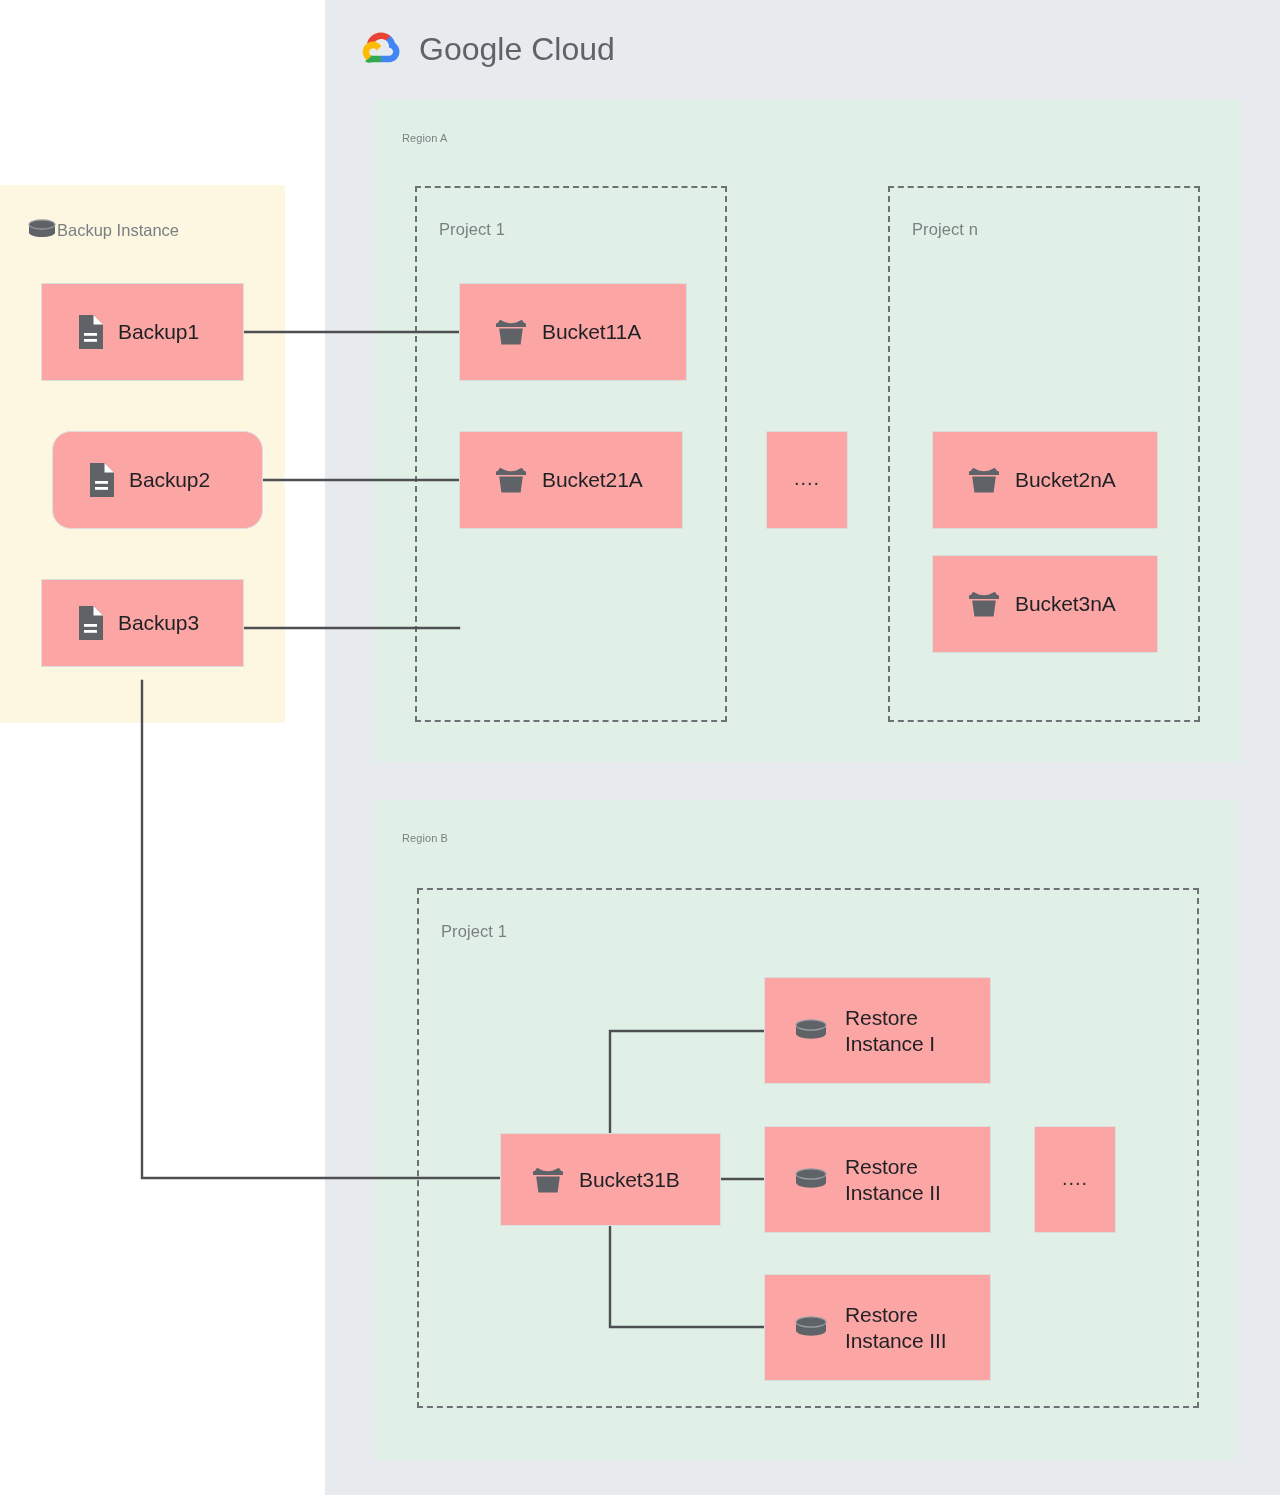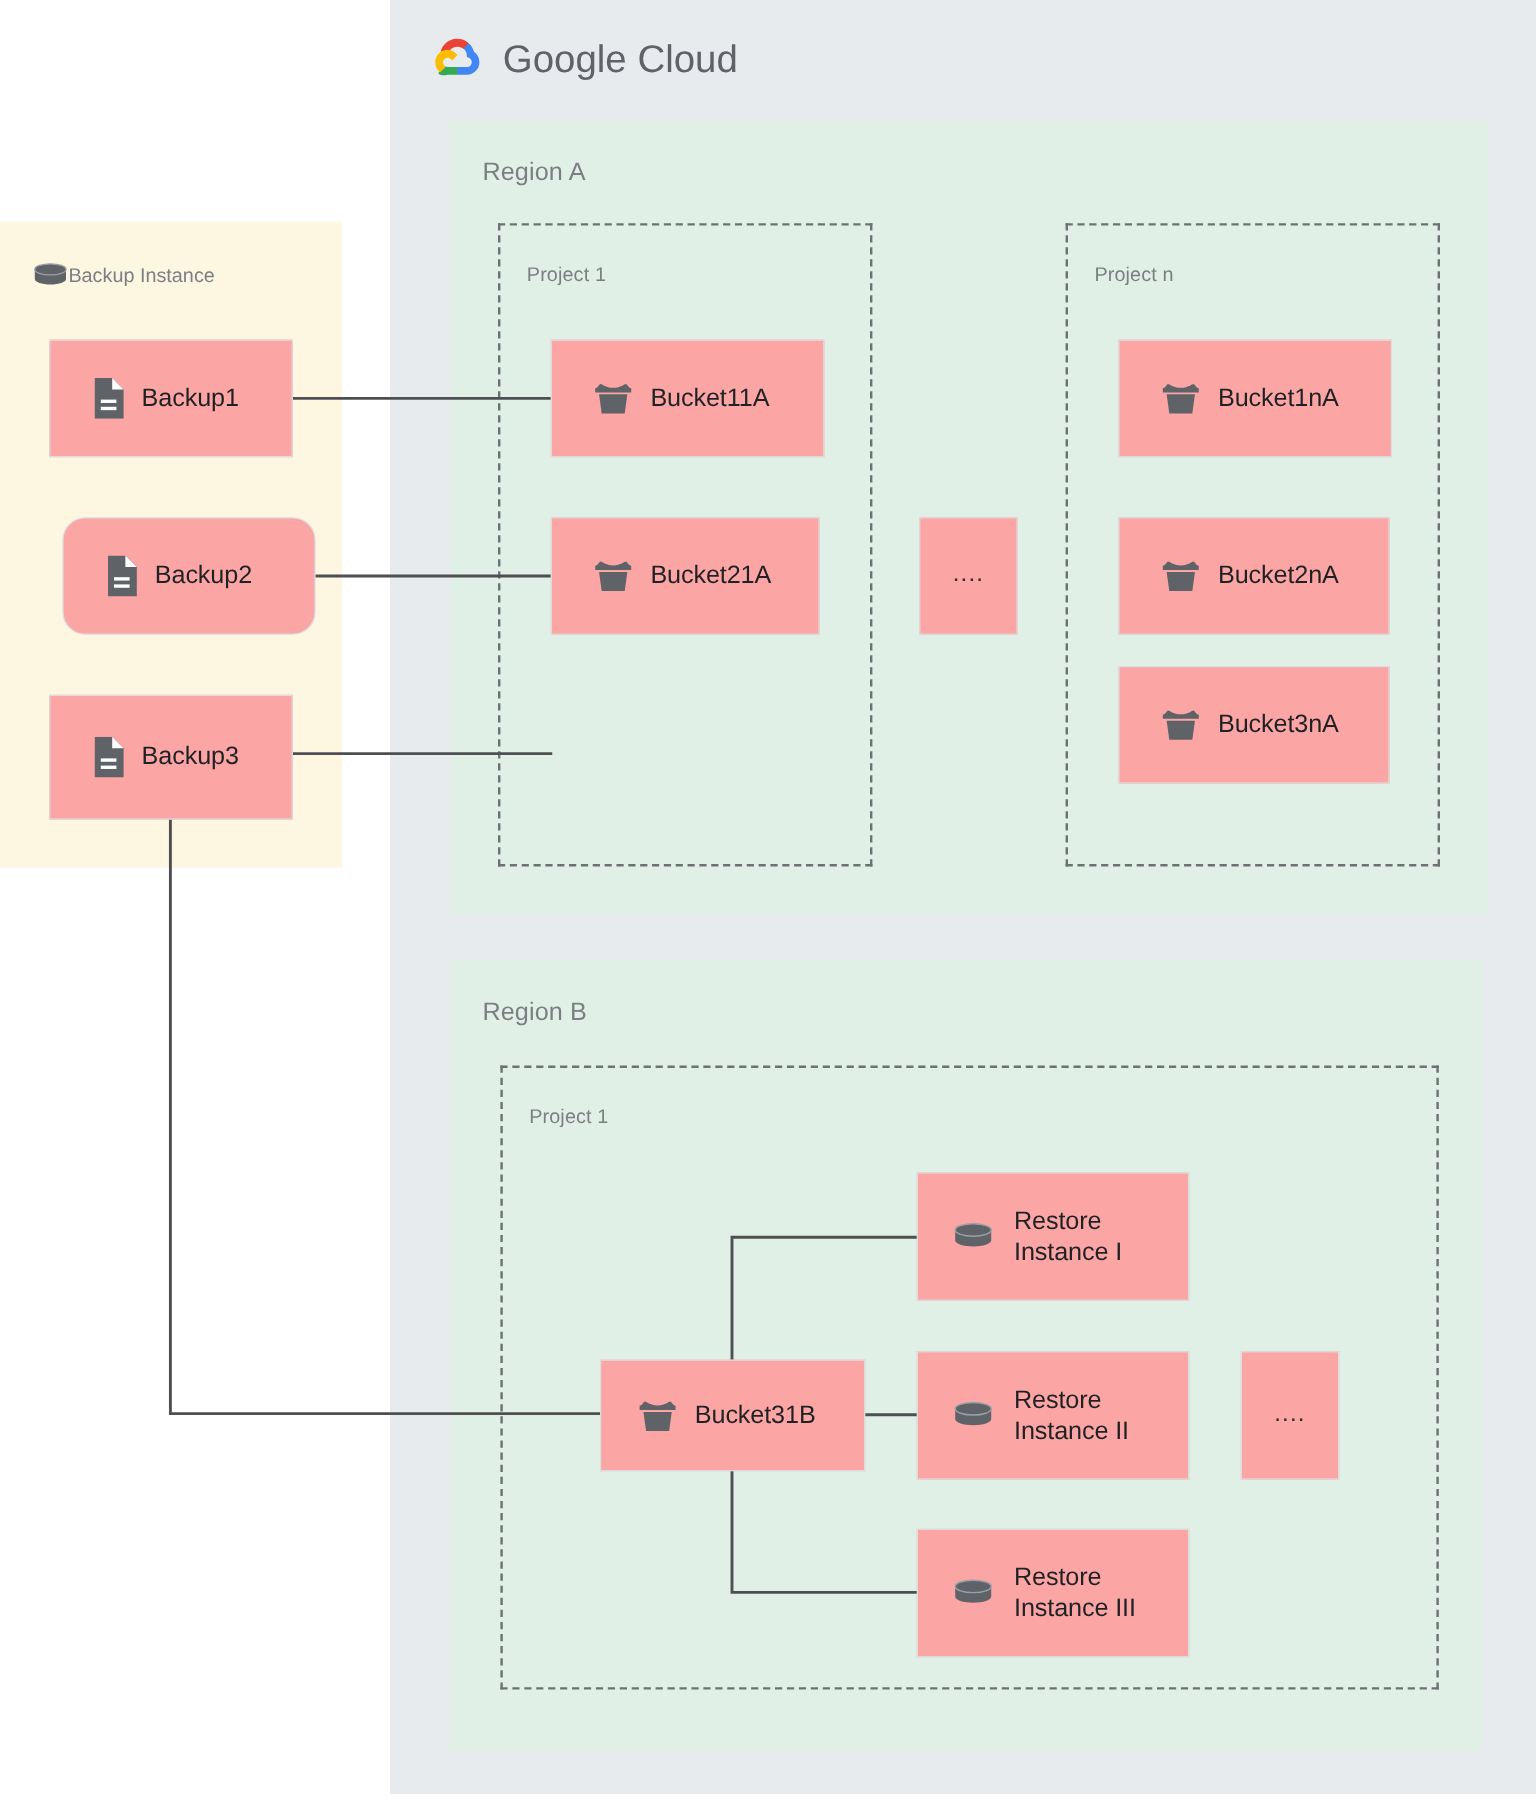--- a/index.html
+++ b/index.html
@@ -41,21 +41,21 @@
     position: absolute;
     background: #e0f0e6;
   }
   .region-a { left: 375px; top: 100px; width: 865px; height: 662px; }
   .region-b { left: 375px; top: 800px; width: 860px; height: 660px; }
 
   .region-label {
     position: absolute;
     left: 27px;
     top: 32px;
-    font-size: 21px;
+    font-size: 11px;
     color: #7b7f83;
     letter-spacing: 0.1px;
     white-space: nowrap;
   }
 
   .project {
     position: absolute;
     border: 2px dashed #6d7175;
     box-sizing: border-box;
   }
@@ -239,21 +239,21 @@
           <path d="M3 0 L17.5 0 L27 9.5 L27 34 L3 34 Z" fill="#5f6368"></path>
           <path d="M17.5 0 L27 9.5 L17.5 9.5 Z" fill="#ffffff"></path>
           <rect x="8" y="18" width="13" height="2.8" fill="#ffffff"></rect>
           <rect x="8" y="24" width="13" height="2.8" fill="#ffffff"></rect>
         </svg>
       </span>
       <span class="card-label">Backup2</span>
     </div>
   </div>
 
-  <div class="card" style="left:41px; top:579px; width:203px; height:104px;">
+  <div class="card" style="left:41px; top:579px; width:203px; height:88px;">
     <div class="card-inner">
       <span>
         <svg class="svg-icon" width="28" height="34" viewBox="0 0 28 34">
           <path d="M3 0 L17.5 0 L27 9.5 L27 34 L3 34 Z" fill="#5f6368"></path>
           <path d="M17.5 0 L27 9.5 L17.5 9.5 Z" fill="#ffffff"></path>
           <rect x="8" y="18" width="13" height="2.8" fill="#ffffff"></rect>
           <rect x="8" y="24" width="13" height="2.8" fill="#ffffff"></rect>
         </svg>
       </span>
       <span class="card-label">Backup3</span>
@@ -282,31 +282,20 @@
       </span>
       <span class="card-label">Bucket21A</span>
     </div>
   </div>
 
 
   <div class="card dots" style="left:766px; top:431px; width:82px; height:98px;">
     <span class="dots-label">....</span>
   </div>
 
-  <div class="card" style="left:932px; top:283px; width:228px; height:98px;">
-    <div class="card-inner">
-      <span>
-        <svg class="svg-icon" width="34" height="32" viewBox="0 0 34 32">
-          <path d="M2 7.5 C4.4 7.5 5.4 4.0 6.2 4.0 C8.2 4.0 10.2 7.2 17 7.2 C23.8 7.2 25.8 4.0 27.8 4.0 C28.6 4.0 29.6 7.5 32 7.5 L32 11.0 L2 11.0 Z" fill="#5f6368"></path>
-          <path d="M5.2 12.6 L28.8 12.6 L26.6 28.5 L7.4 28.5 Z" fill="#5f6368"></path>
-        </svg>
-      </span>
-      <span class="card-label">Bucket1nA</span>
-    </div>
-  </div>
 
   <div class="card" style="left:932px; top:431px; width:226px; height:98px;">
     <div class="card-inner">
       <span>
         <svg class="svg-icon" width="34" height="32" viewBox="0 0 34 32">
           <path d="M2 7.5 C4.4 7.5 5.4 4.0 6.2 4.0 C8.2 4.0 10.2 7.2 17 7.2 C23.8 7.2 25.8 4.0 27.8 4.0 C28.6 4.0 29.6 7.5 32 7.5 L32 11.0 L2 11.0 Z" fill="#5f6368"></path>
           <path d="M5.2 12.6 L28.8 12.6 L26.6 28.5 L7.4 28.5 Z" fill="#5f6368"></path>
         </svg>
       </span>
       <span class="card-label">Bucket2nA</span>

